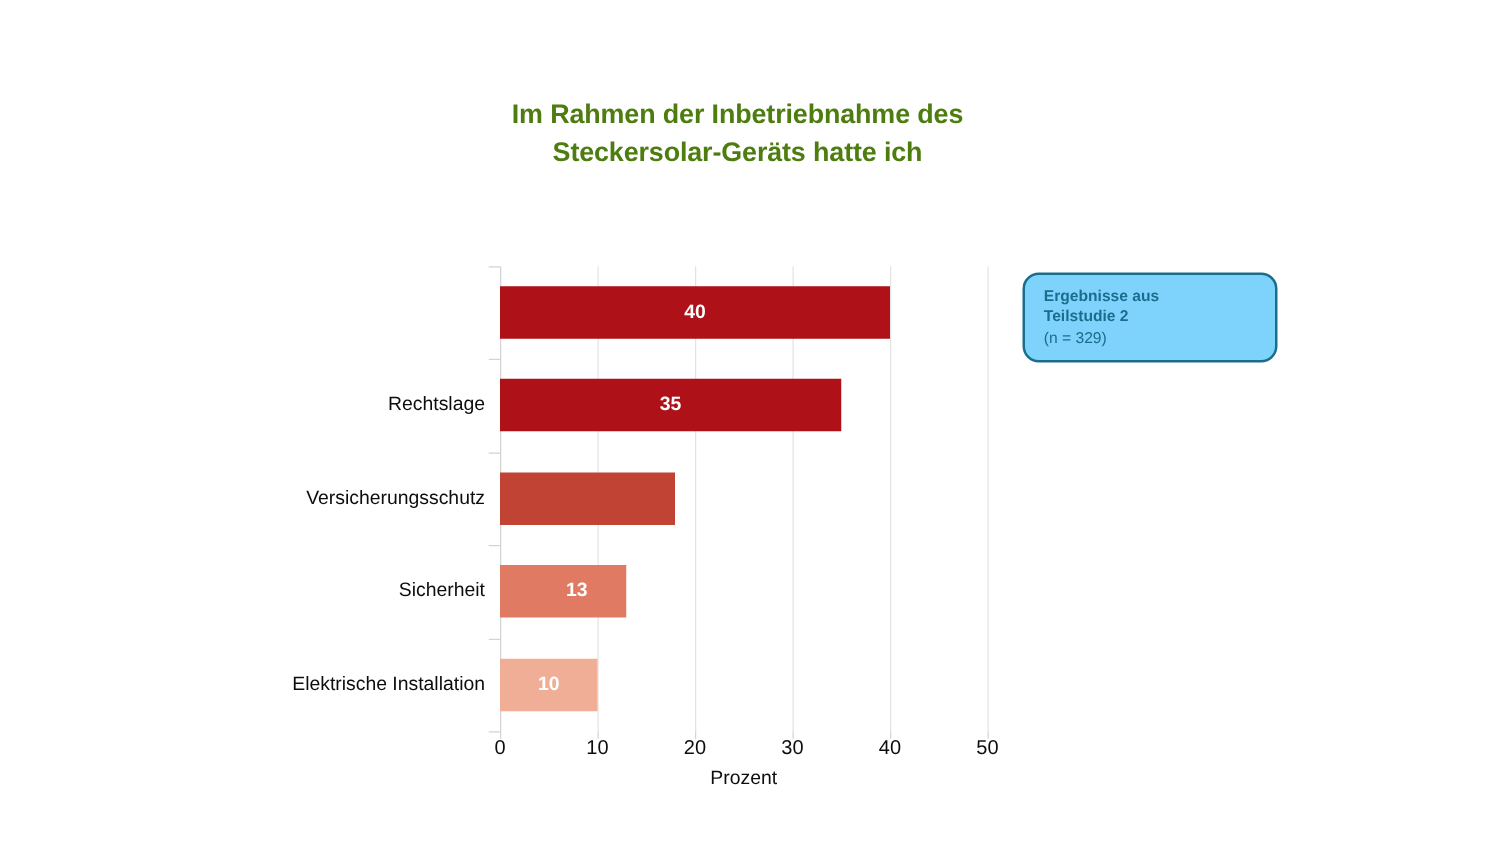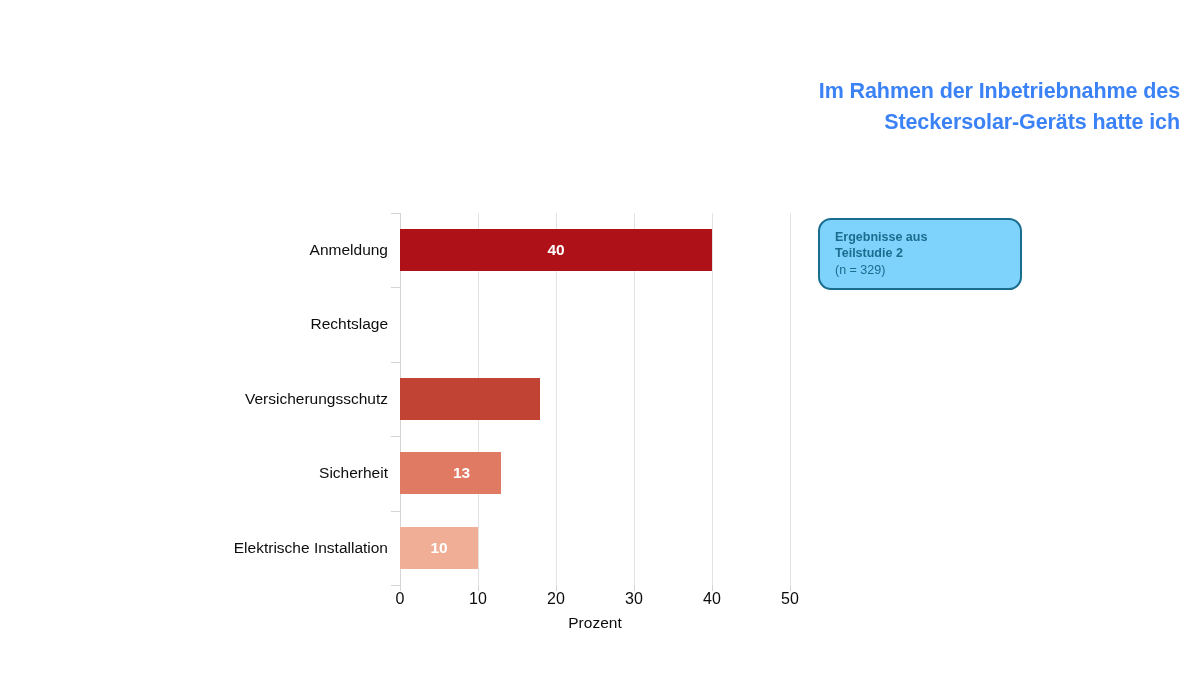--- a/index.html
+++ b/index.html
@@ -15,26 +15,26 @@
     position: relative;
     overflow: hidden;
   }
 
   
   #chart-title {
     position: absolute;
     left: 0;
     top: 76px;
     width: 1180px;
-    text-align: right;
+    text-align: center;
     font-size: 21.5px;
     font-weight: bold;
     line-height: 31px;
     letter-spacing: -0.1px;
-    color: #3b82f6;
+    color: #4d7c0f;
   }
   #chart-title .title-line { display: block; white-space: pre; }
 
   
   #plot-frame {
     position: absolute;
     left: 400px;
     top: 213px;
     width: 390px;
     height: 372px;
@@ -189,34 +189,37 @@
     <div class="gridline" style="left: 156px;"></div>
     <div class="gridline" style="left: 234px;"></div>
     <div class="gridline" style="left: 312px;"></div>
     <div class="gridline" style="left: 390px;"></div>
   </div>
 <div id="bars-layer">
     <div class="bar-row" style="top: 0px;">
       <div class="bar" style="width: 312px; background: rgb(174, 17, 23);"></div>
       <div class="bar-value" style="left: 0px; width: 312px;">40</div>
     </div>
+    <div class="bar-row" style="top: 74.4px;">
+      <div class="bar" style="width: 273px; background: rgb(174, 17, 23);"></div>
+      <div class="bar-value" style="left: 0px; width: 273px;">35</div>
+    </div>
     <div class="bar-row" style="top: 148.8px;">
       <div class="bar" style="width: 140.4px; background: rgb(193, 67, 52);"></div>
     </div>
     <div class="bar-row" style="top: 223.2px;">
       <div class="bar" style="width: 101.4px; background: rgb(224, 122, 98);"></div>
       <div class="bar-value" style="left: 0px; width: 123px;">13</div>
     </div>
     <div class="bar-row" style="top: 297.6px;">
       <div class="bar" style="width: 78px; background: rgb(239, 174, 149);"></div>
       <div class="bar-value" style="left: 0px; width: 78px;">10</div>
     </div>
   </div>
 <div id="cat-labels">
-    <div class="cat-label" style="top: 0px;">Anmeldung</div>
     <div class="cat-label" style="top: 74.4px;">Rechtslage</div>
     <div class="cat-label" style="top: 148.8px;">Versicherungsschutz</div>
     <div class="cat-label" style="top: 223.2px;">Sicherheit</div>
     <div class="cat-label" style="top: 297.6px;">Elektrische Installation</div>
   </div>
 
 <div id="xaxis-title">Prozent</div>
 
 <div id="annotation-box">
   <div class="ann-bold">Ergebnisse aus

